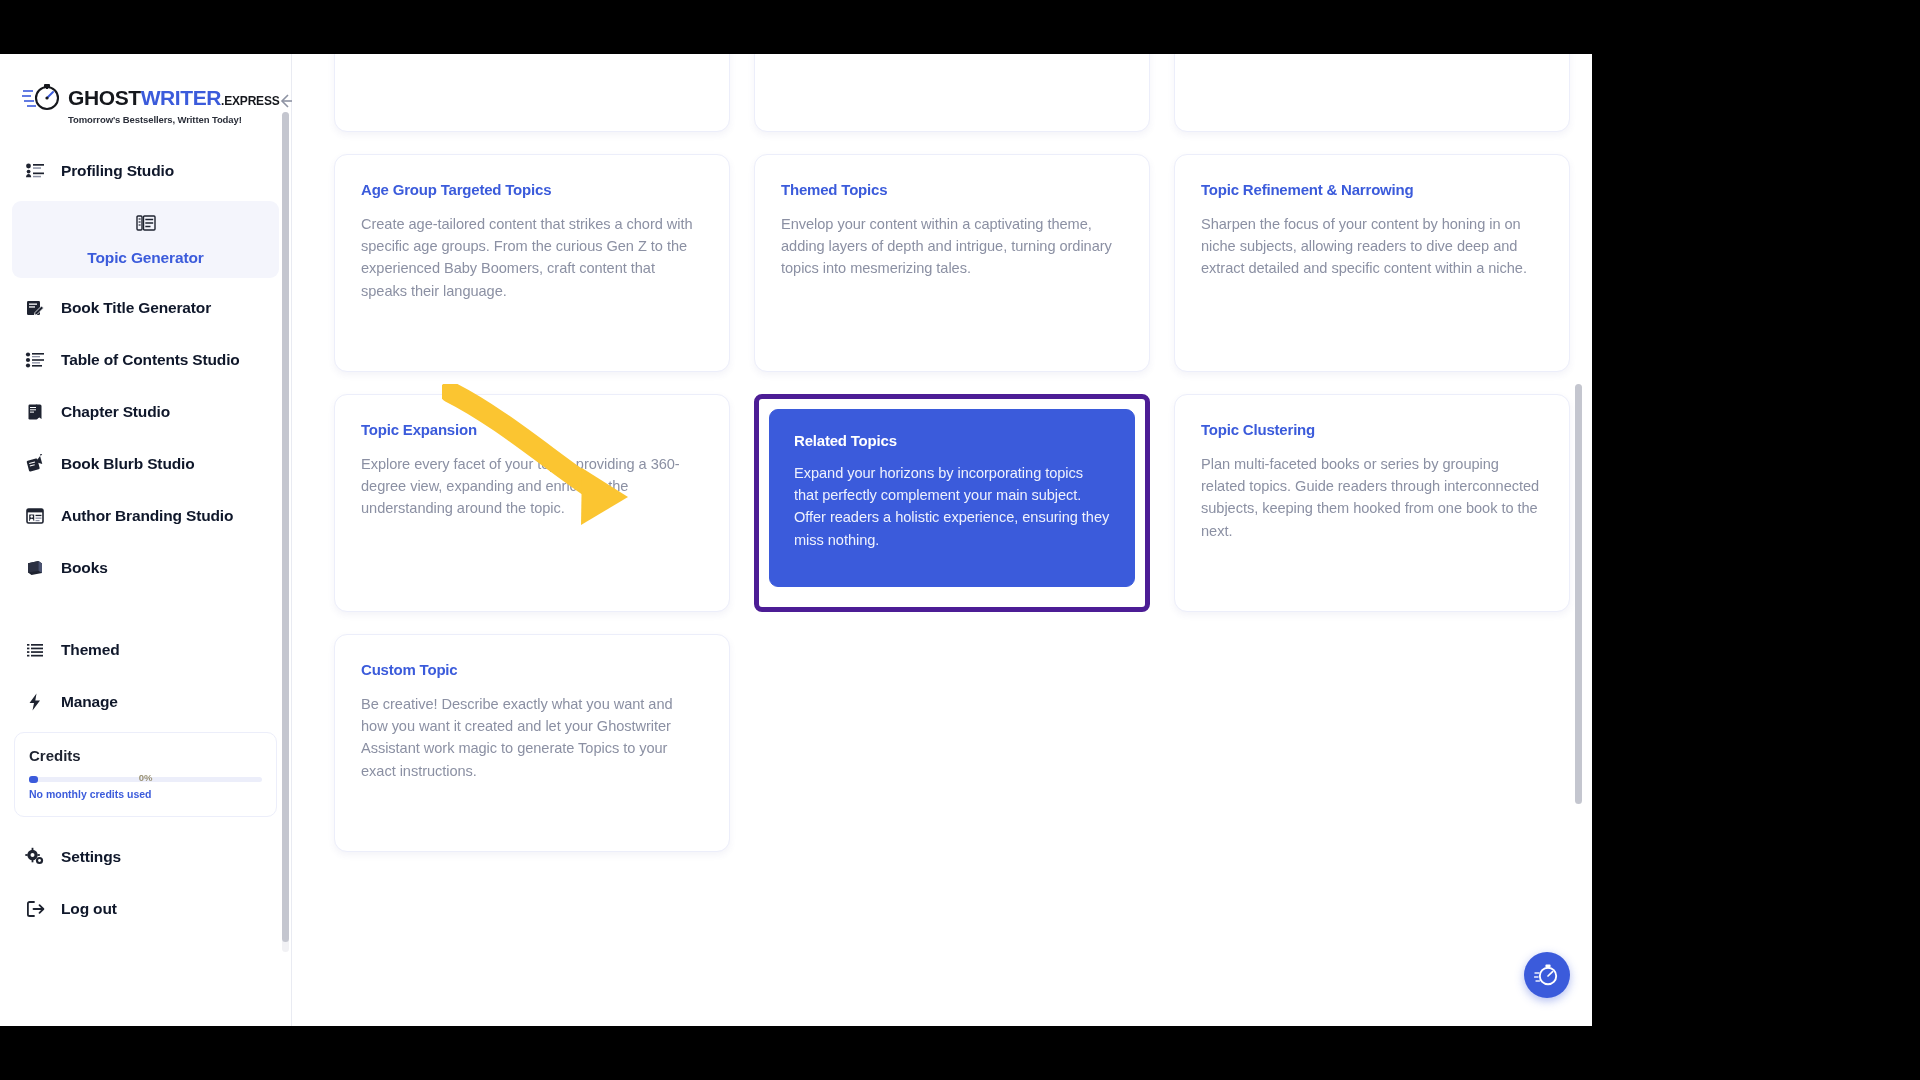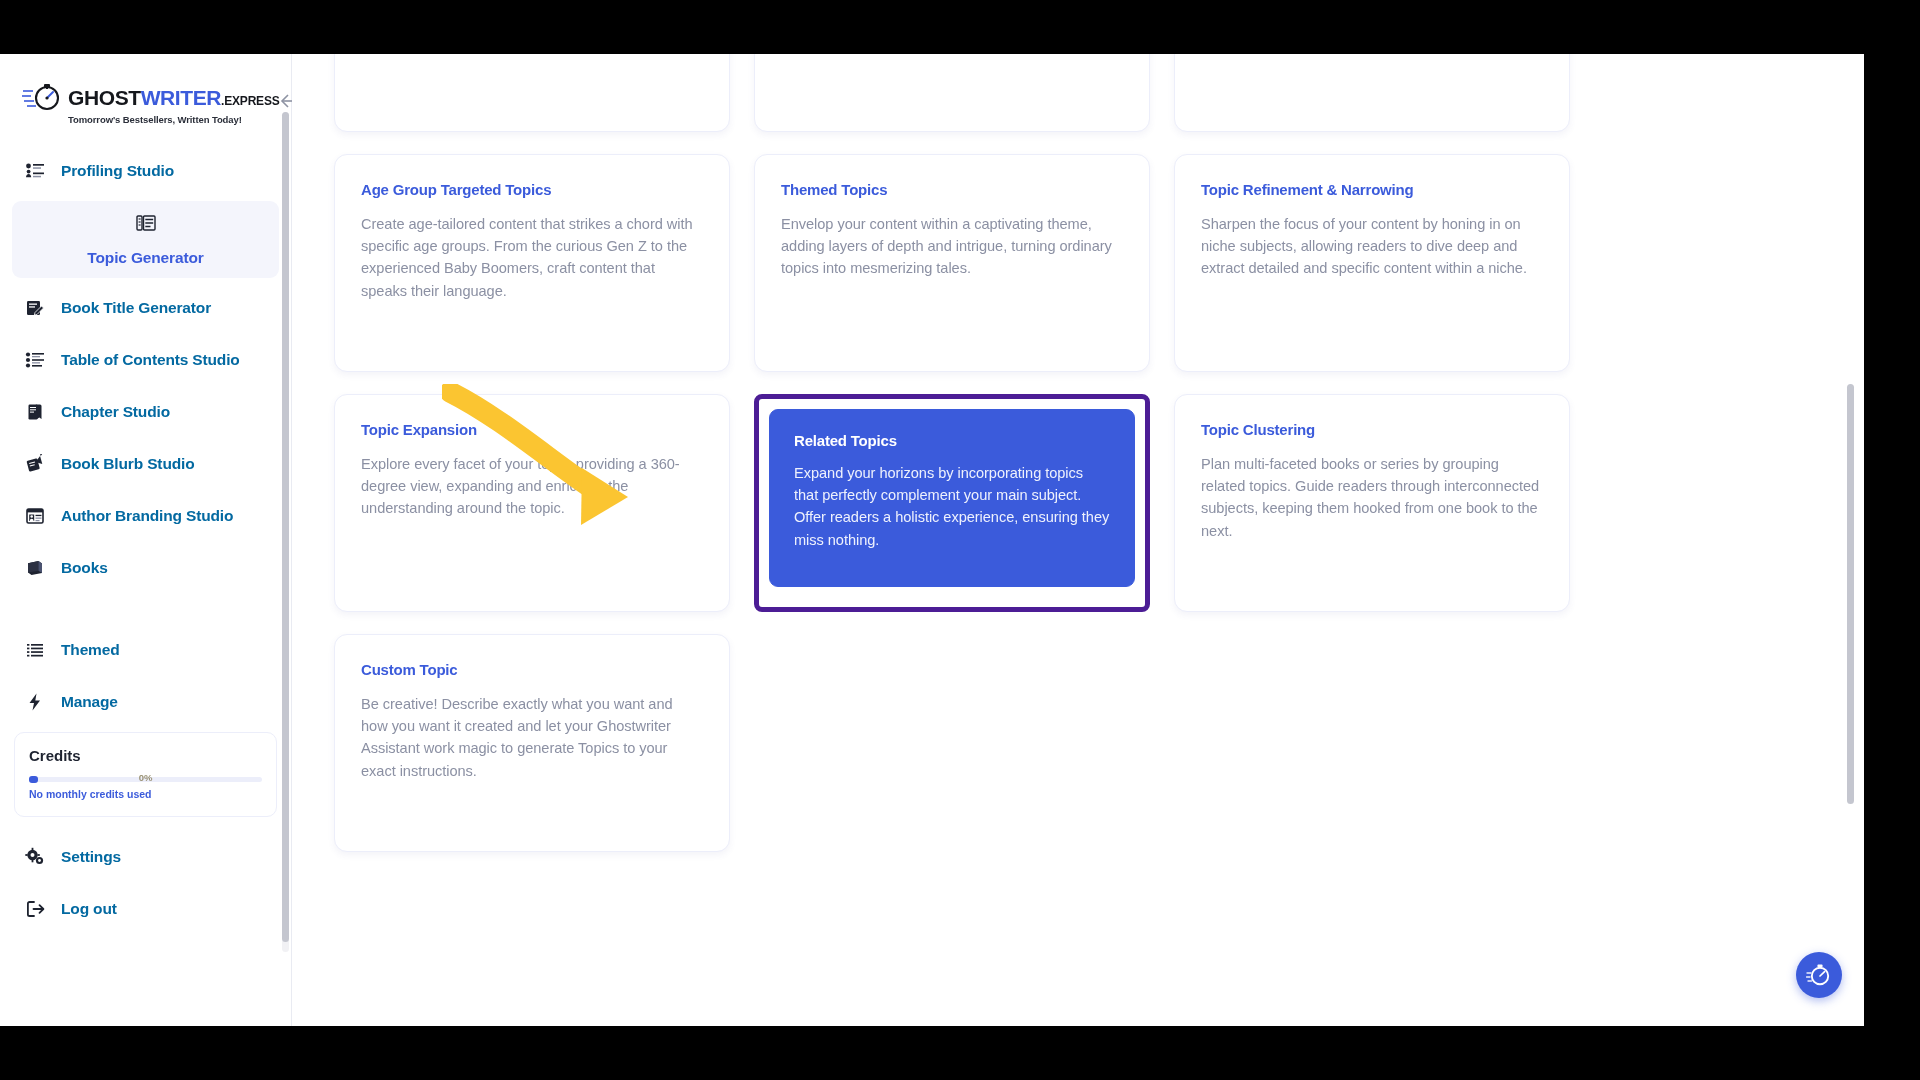--- a/index.html
+++ b/index.html
@@ -5,21 +5,21 @@
   * { box-sizing: border-box; margin: 0; padding: 0; }
   html, body {
     width: 1920px; height: 1080px;
     background: #000;
     font-family: "Liberation Sans", sans-serif;
     overflow: hidden;
   }
   #app {
     position: absolute;
     left: 0; top: 54px;
-    width: 1864px; height: 972px;
+    width: 1592px; height: 972px;
     background: #ffffff;
     display: flex;
     overflow: hidden;
   }
 
   
   .sidebar {
     width: 292px;
     flex: 0 0 292px;
     background: #ffffff;
@@ -57,21 +57,21 @@
 
   .nav { padding: 4px 12px 0 12px; }
   .nav-item {
     display: flex; align-items: center; gap: 15px;
     padding: 11px 12px;
     border-radius: 9px;
     cursor: pointer;
     margin-bottom: 8px;
   }
   .nav-item .nav-label {
-    font-size: 15.5px; font-weight: bold; color: #0369a1;
+    font-size: 15.5px; font-weight: bold; color: #0f172a;
     letter-spacing: -0.15px; white-space: nowrap;
   }
   .nav-item.active { background: #f4f5fc; flex-direction: column; }
   .nav-item.active .nav-label { color: #3b5bdb; }
   .nav-icon {
     width: 22px; height: 22px; flex: 0 0 22px;
     display: flex; align-items: center; justify-content: center;
     color: #1e2330;
   }
   .nav-gap { height: 30px; }

